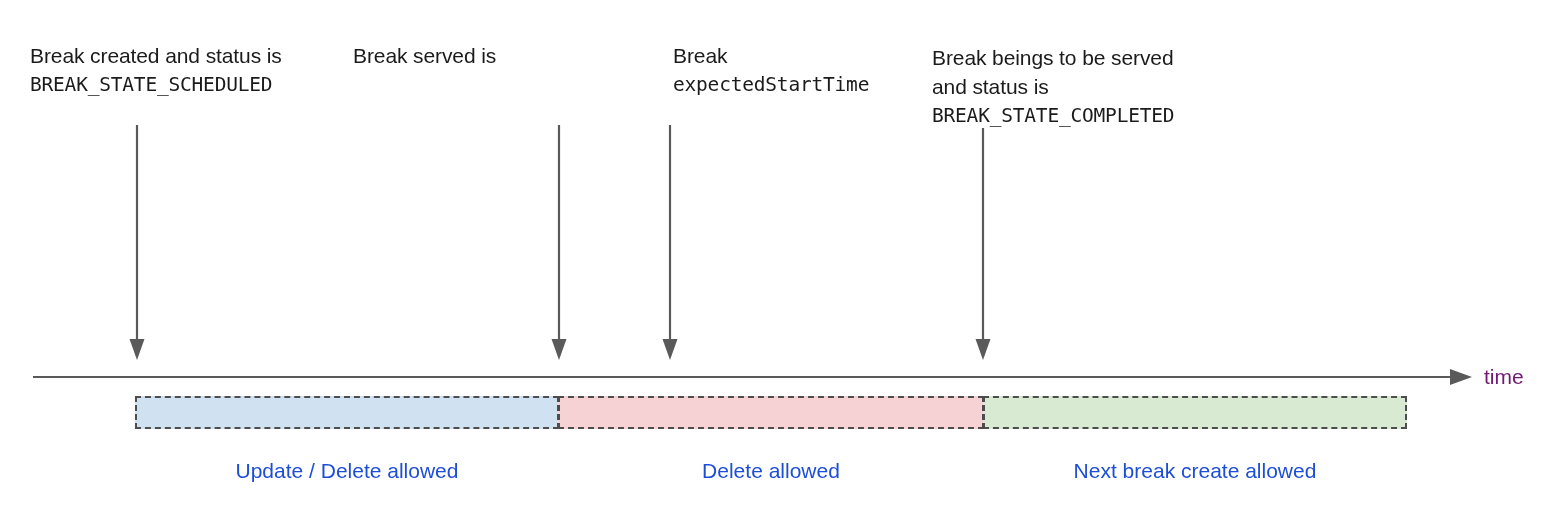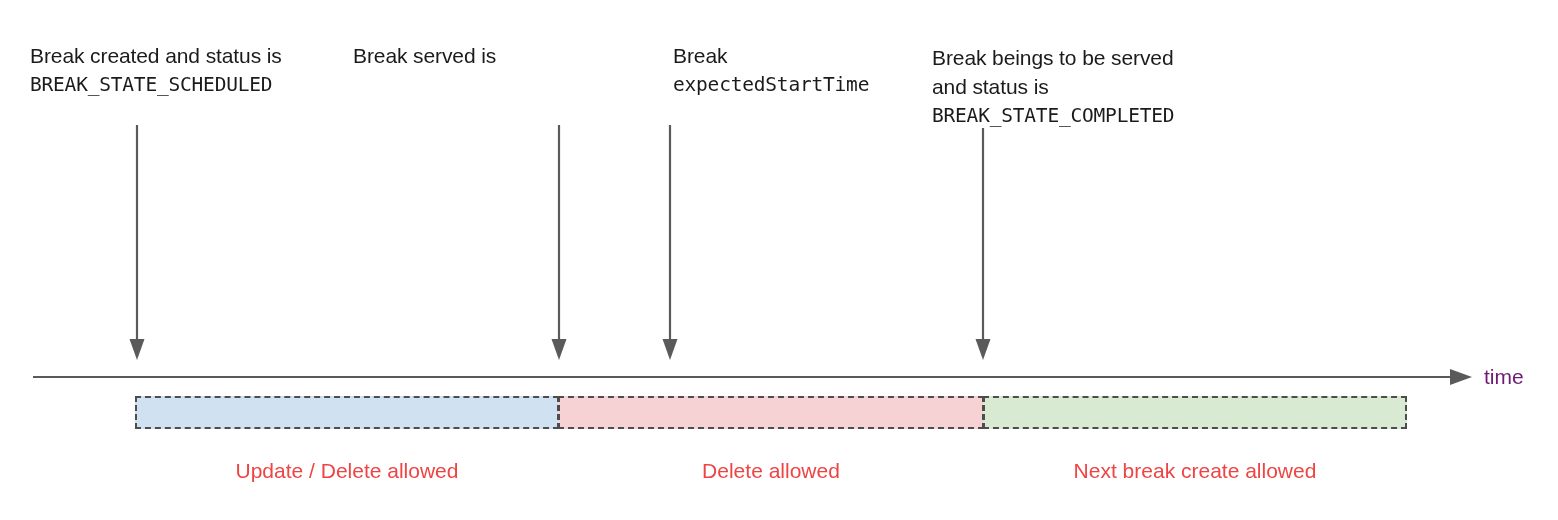--- a/index.html
+++ b/index.html
@@ -78,21 +78,21 @@
   #bar-0 { left: 135px; width: 424px; background: #d0e2f2; }
   #bar-1 { left: 558px; width: 426px; background: #f6d2d4; }
   #bar-2 { left: 983px; width: 424px; background: #d9ead3; }
 
   
   .phase-caption {
     position: absolute;
     top: 459px;
     font-family: "Liberation Sans", sans-serif;
     font-size: 21px;
-    color: #ef4444;
+    color: #1d4ed8;
     text-align: center;
     white-space: nowrap;
   }
   #cap-0 { left: 135px; width: 424px; }
   #cap-1 { left: 558px; width: 426px; }
   #cap-2 { left: 983px; width: 424px; }
 </style>
 </head>
 <body>
 

